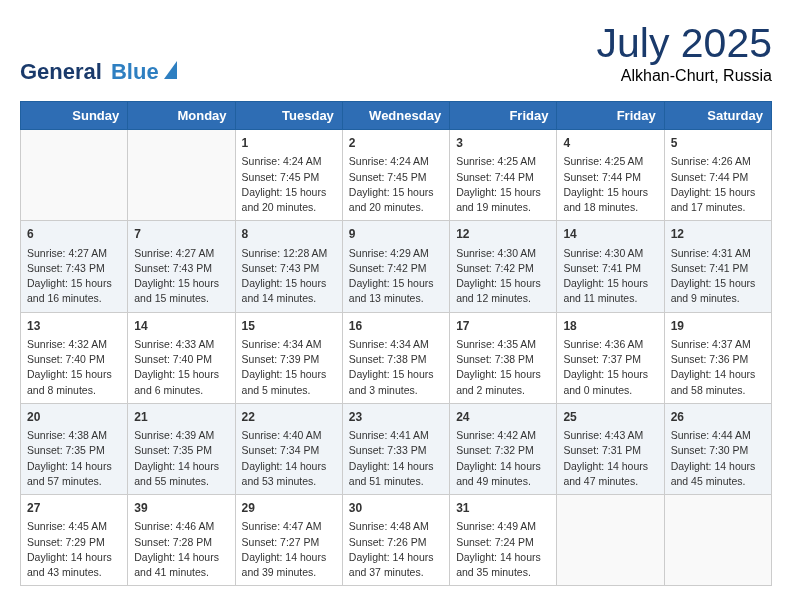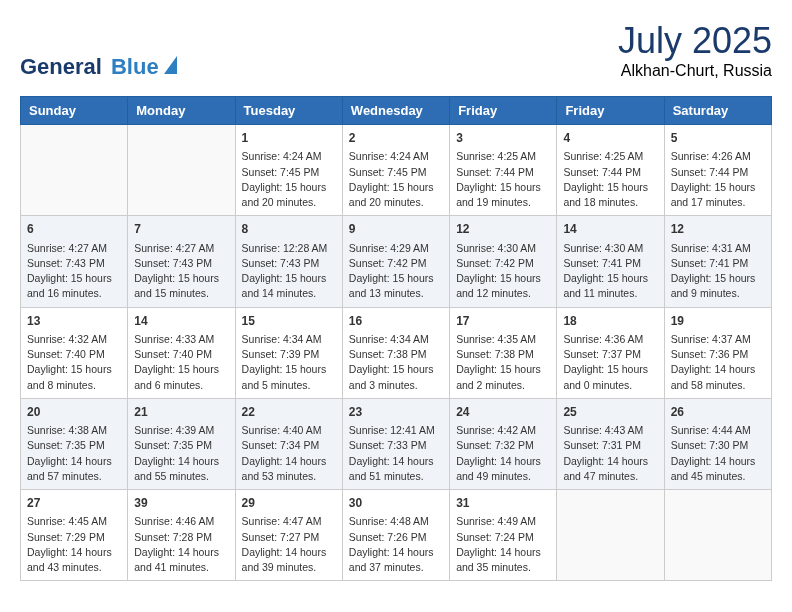--- a/index.html
+++ b/index.html
@@ -27,41 +27,41 @@
     }
     .logo-text-blue {
       font-size: 22px;
       font-weight: bold;
       color: #2e7fc1;
     }
     .title-block {
       text-align: right;
     }
     .month-title {
-      font-size: 36px;
+      font-size: 41px;
       color: #1a3a6b;
       font-weight: normal;
     }
     .location-title {
       font-size: 16px;
       color: #000000;
     }
     .calendar {
       width: 100%;
       border-collapse: collapse;
       border: 1px solid #ccc;
     }
     .calendar th {
       background: #2e6db4;
       color: #fff;
       padding: 6px 8px;
       font-size: 13px;
       font-weight: bold;
       border: 1px solid #2060a0;
-      text-align: left;
+      text-align: right;
     }
     .calendar td {
       vertical-align: top;
       border: 1px solid #ccc;
       padding: 5px 6px;
       width: 107px;
       min-height: 80px;
       font-size: 10.5px;
       line-height: 1.45;
       color: #333;
@@ -136,21 +136,21 @@
         <td><span class="day-number">15</span><span>Sunrise: 4:34 AM</span><br><span>Sunset: 7:39 PM</span><br><span>Daylight: 15 hours and 5 minutes.</span></td>
         <td><span class="day-number">16</span><span>Sunrise: 4:34 AM</span><br><span>Sunset: 7:38 PM</span><br><span>Daylight: 15 hours and 3 minutes.</span></td>
         <td><span class="day-number">17</span><span>Sunrise: 4:35 AM</span><br><span>Sunset: 7:38 PM</span><br><span>Daylight: 15 hours and 2 minutes.</span></td>
         <td><span class="day-number">18</span><span>Sunrise: 4:36 AM</span><br><span>Sunset: 7:37 PM</span><br><span>Daylight: 15 hours and 0 minutes.</span></td>
         <td><span class="day-number">19</span><span>Sunrise: 4:37 AM</span><br><span>Sunset: 7:36 PM</span><br><span>Daylight: 14 hours and 58 minutes.</span></td>
       </tr>
       <tr class="row-shaded">
         <td><span class="day-number">20</span><span>Sunrise: 4:38 AM</span><br><span>Sunset: 7:35 PM</span><br><span>Daylight: 14 hours and 57 minutes.</span></td>
         <td><span class="day-number">21</span><span>Sunrise: 4:39 AM</span><br><span>Sunset: 7:35 PM</span><br><span>Daylight: 14 hours and 55 minutes.</span></td>
         <td><span class="day-number">22</span><span>Sunrise: 4:40 AM</span><br><span>Sunset: 7:34 PM</span><br><span>Daylight: 14 hours and 53 minutes.</span></td>
-        <td><span class="day-number">23</span><span>Sunrise: 12:41 AM</span><br><span>Sunset: 7:33 PM</span><br><span>Daylight: 14 hours and 51 minutes.</span></td>
+        <td><span class="day-number">23</span><span>Sunrise: 4:41 AM</span><br><span>Sunset: 7:33 PM</span><br><span>Daylight: 14 hours and 51 minutes.</span></td>
         <td><span class="day-number">24</span><span>Sunrise: 4:42 AM</span><br><span>Sunset: 7:32 PM</span><br><span>Daylight: 14 hours and 49 minutes.</span></td>
         <td><span class="day-number">25</span><span>Sunrise: 4:43 AM</span><br><span>Sunset: 7:31 PM</span><br><span>Daylight: 14 hours and 47 minutes.</span></td>
         <td><span class="day-number">26</span><span>Sunrise: 4:44 AM</span><br><span>Sunset: 7:30 PM</span><br><span>Daylight: 14 hours and 45 minutes.</span></td>
       </tr>
       <tr class="row-white">
         <td><span class="day-number">27</span><span>Sunrise: 4:45 AM</span><br><span>Sunset: 7:29 PM</span><br><span>Daylight: 14 hours and 43 minutes.</span></td>
         <td><span class="day-number">39</span><span>Sunrise: 4:46 AM</span><br><span>Sunset: 7:28 PM</span><br><span>Daylight: 14 hours and 41 minutes.</span></td>
         <td><span class="day-number">29</span><span>Sunrise: 4:47 AM</span><br><span>Sunset: 7:27 PM</span><br><span>Daylight: 14 hours and 39 minutes.</span></td>
         <td><span class="day-number">30</span><span>Sunrise: 4:48 AM</span><br><span>Sunset: 7:26 PM</span><br><span>Daylight: 14 hours and 37 minutes.</span></td>
         <td><span class="day-number">31</span><span>Sunrise: 4:49 AM</span><br><span>Sunset: 7:24 PM</span><br><span>Daylight: 14 hours and 35 minutes.</span></td>

